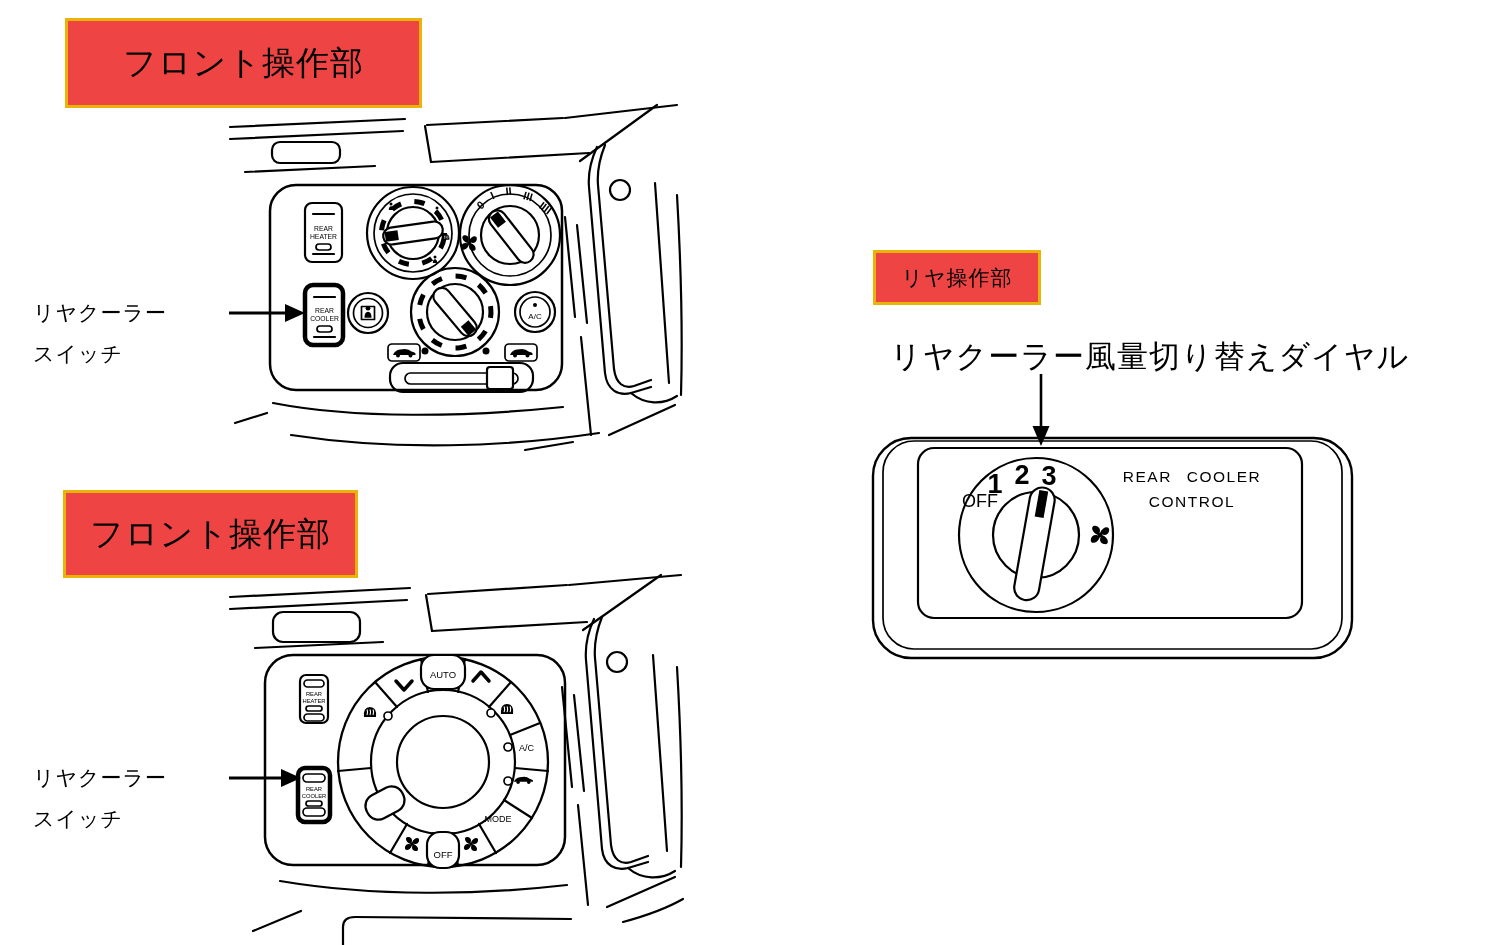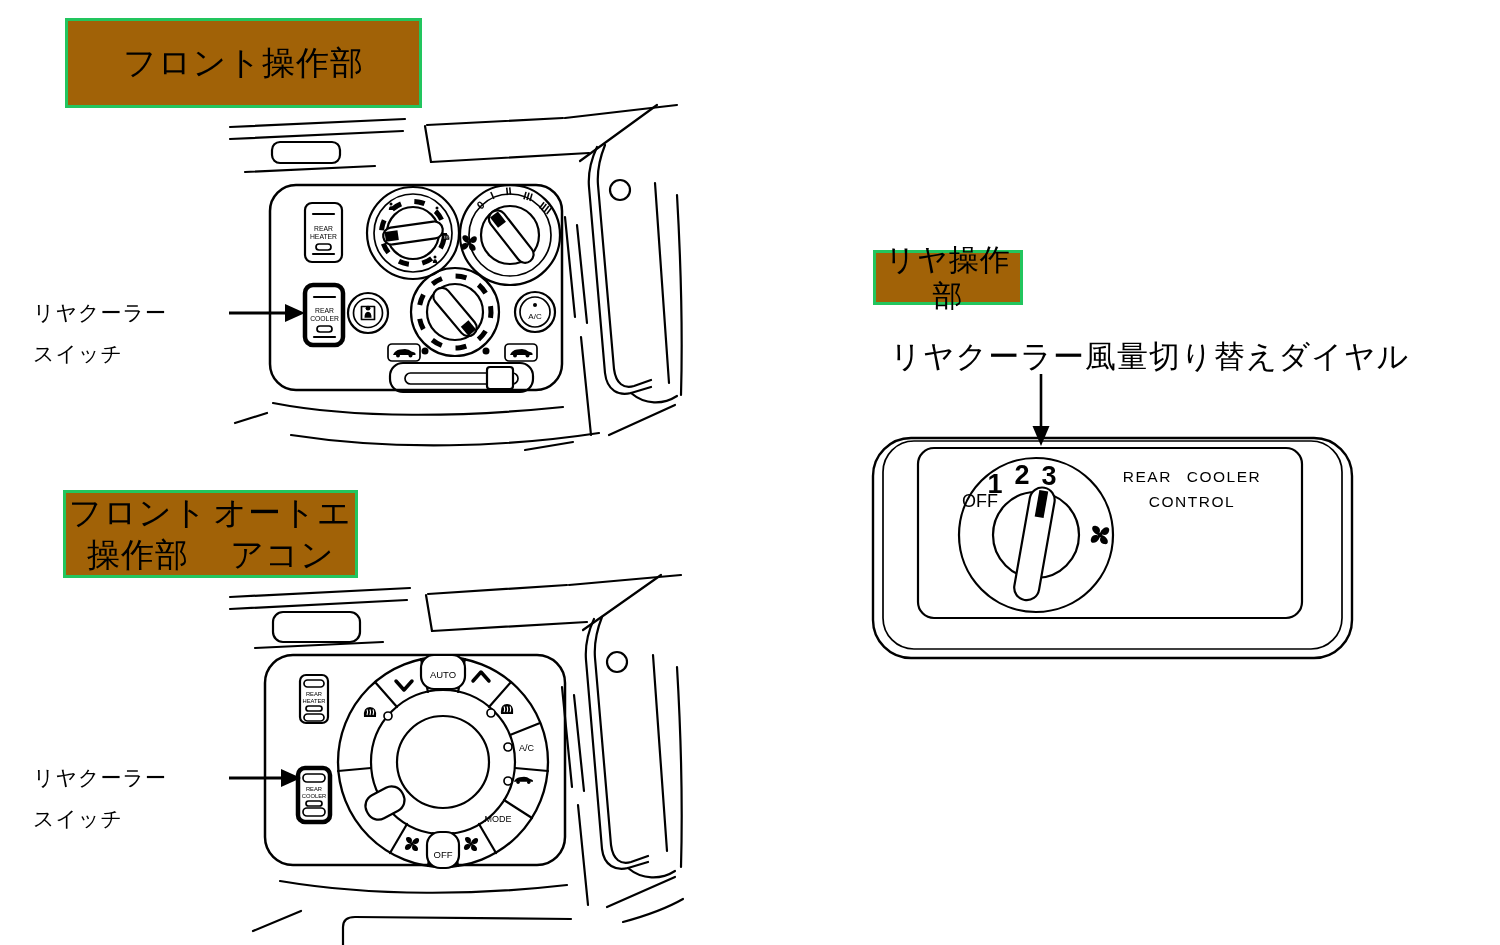--- a/index.html
+++ b/index.html
@@ -1,19 +1,19 @@
 <!DOCTYPE html>
 <html><head>
 <meta charset="utf-8">
 <style>
   html,body{margin:0;padding:0;background:#fff;}
   .canvas{position:relative;width:1500px;height:945px;background:#fff;overflow:hidden;
           font-family:"Liberation Sans","DejaVu Sans",sans-serif;color:#000;}
-  .label-box{position:absolute;box-sizing:border-box;border:3px solid #22c55e;background:#a16207;
-             display:flex;flex-direction:row;align-items:center;justify-content:center;
+  .label-box{position:absolute;box-sizing:border-box;border:3px solid #eab308;background:#ef4444;
+             display:flex;flex-direction:column;align-items:center;justify-content:center;
              text-align:center;font-size:33px;line-height:42px;letter-spacing:1px;}
   .annotation{position:absolute;font-size:21px;line-height:41px;letter-spacing:1px;white-space:nowrap;}
   .caption{position:absolute;font-size:31px;letter-spacing:1px;white-space:nowrap;}
   svg{position:absolute;overflow:visible;}
   svg text{font-family:"Liberation Sans","DejaVu Sans",sans-serif;fill:#000;stroke:none;}
   .ln{fill:none;stroke:#000;stroke-width:2.2;stroke-linecap:round;stroke-linejoin:round;}
   .thin{fill:none;stroke:#000;stroke-width:1.7;stroke-linecap:round;stroke-linejoin:round;}
   .thick{fill:none;stroke:#000;stroke-width:4.5;stroke-linejoin:round;}
   .fillw{fill:#fff;}
   .blk{fill:#000;stroke:none;}
@@ -175,21 +175,20 @@
 
     <g>
       <rect x="165" y="258" width="143" height="29" rx="13" class="ln"></rect>
       <rect x="180" y="268" width="113" height="11" rx="5.5" class="thin"></rect>
       <rect x="262" y="262" width="26" height="22" rx="3" class="ln fillw"></rect>
     </g>
   </svg>
 
   <div class="label-box" style="left:63px;top:490px;width:295px;height:88px;">
     <div>フロント操作部</div>
-    <div>オートエアコン</div>
   </div>
 
   <div class="annotation" style="left:33px;top:757px;">
     <div>リヤクーラー</div>
     <div>スイッチ</div>
   </div>
 
   <svg style="left:225px;top:575px;" width="465" height="370" viewBox="0 0 465 370">
     <defs>
       <g id="fanA">
@@ -297,21 +296,21 @@
       <circle cx="65" cy="-15" r="4" class="thin fillw"></circle>
       <text x="76" y="-11" font-size="9" text-anchor="start">A/C</text>
       <circle cx="65" cy="19" r="4" class="thin fillw"></circle>
       <use href="#carA" transform="translate(70,13) scale(0.85)"></use>
       <text x="55" y="60" font-size="9" text-anchor="middle">MODE</text>
       <use href="#fanA" transform="translate(-31,82)"></use>
       <use href="#fanA" transform="translate(28,82)"></use>
     </g>
   </svg>
 
-  <div class="label-box" style="left:873px;top:250px;width:150px;height:55px;font-size:30px;line-height:36px;">
+  <div class="label-box" style="left:873px;top:250px;width:168px;height:55px;font-size:21px;line-height:36px;">
     <div>リヤ操作部</div>
   </div>
 
   <div class="caption" style="left:890px;top:336px;">リヤクーラー風量切り替えダイヤル</div>
 
   <svg style="left:865px;top:370px;" width="535" height="300" viewBox="0 0 535 300">
     <defs>
       <g id="fanR">
         <circle r="1.8" class="blk"></circle>
         <path d="M0,-1.5 C2,-7 8,-7.5 7,-3 C6.2,0.5 2.5,0.8 0,-1.5 Z" class="blk"></path>

